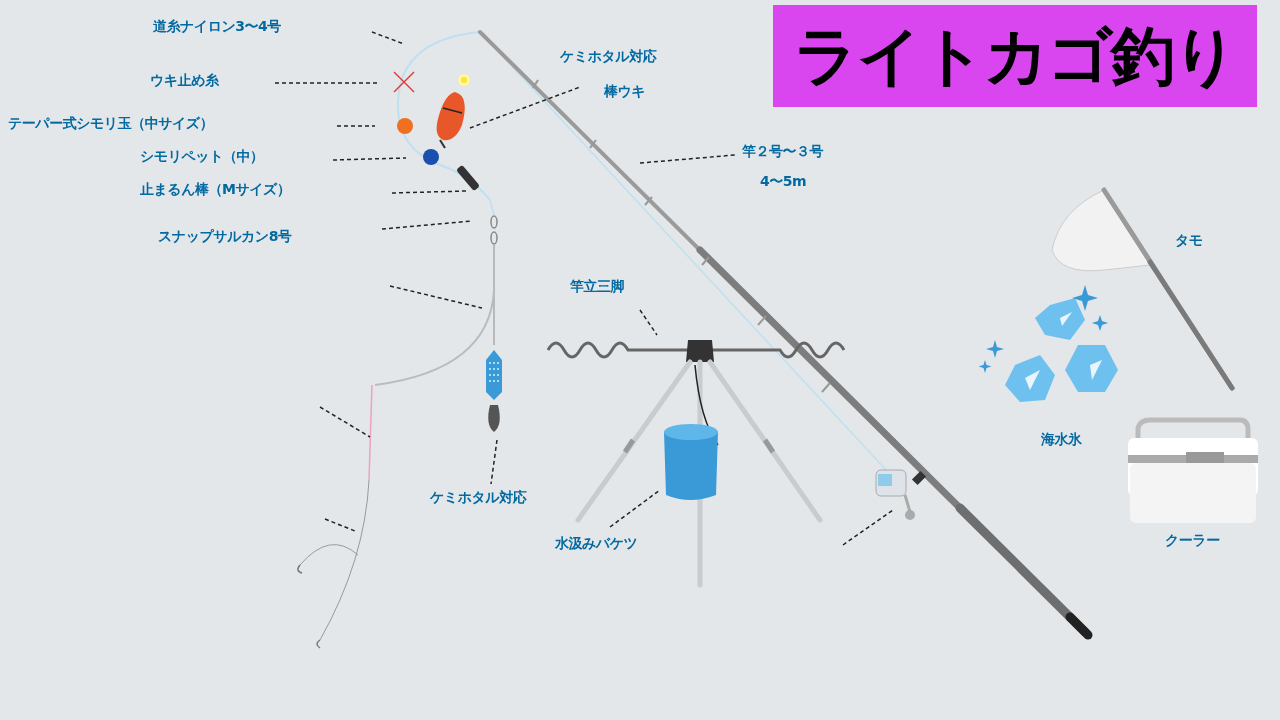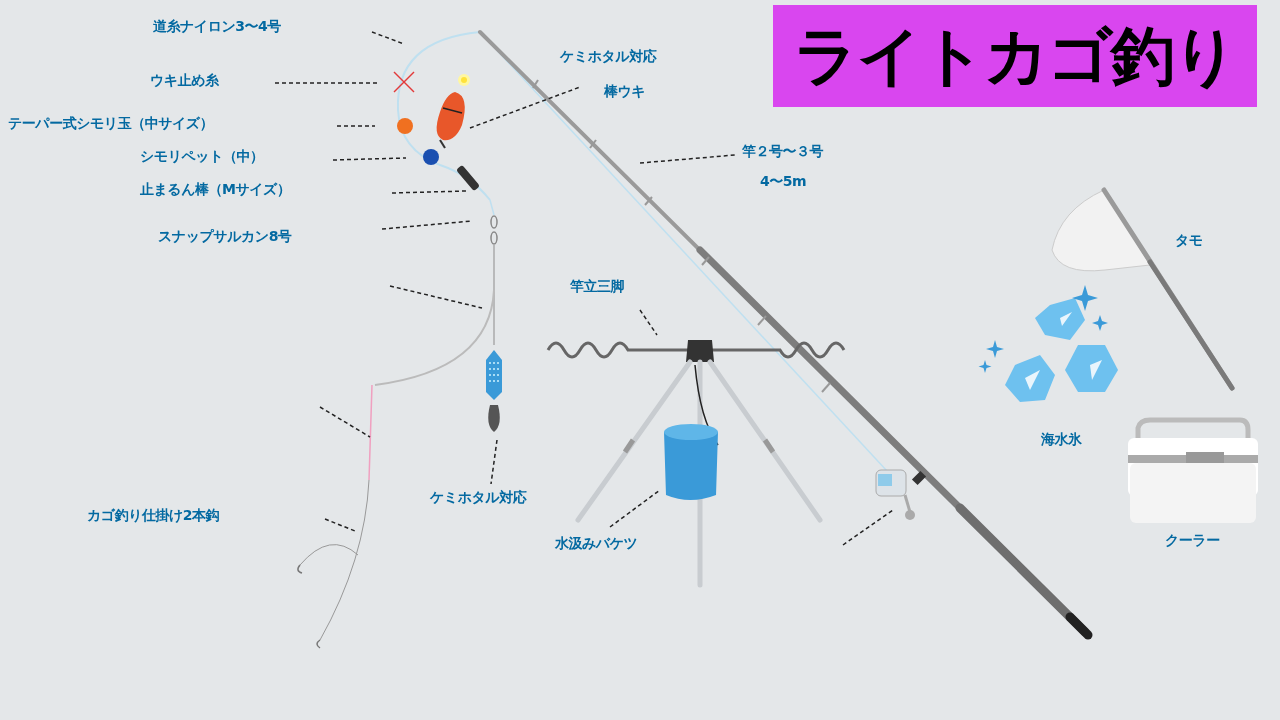--- a/index.html
+++ b/index.html
@@ -171,21 +171,20 @@
   <div class="title-box">
     <span class="title-text">ライトカゴ釣り</span>
   </div>
 
   <span class="lbl" style="left:153px;top:18px;">道糸ナイロン3〜4号</span>
   <span class="lbl" style="left:150px;top:72px;">ウキ止め糸</span>
   <span class="lbl" style="left:8px;top:115px;text-align:right;">テーパー式シモリ玉（中サイズ）</span>
   <span class="lbl" style="left:140px;top:181px;">止まるん棒（Mサイズ）</span>
   <span class="lbl" style="left:140px;top:148px;">シモリペット（中）</span>
   <span class="lbl" style="left:158px;top:216px;margin-top:12px;">スナップサルカン8号</span>
-  <span class="lbl" style="left:87px;top:507px;">カゴ釣り仕掛け2本鈎</span>
   <span class="lbl" style="left:430px;top:489px;">ケミホタル対応</span>
   <span class="lbl" style="left:560px;top:48px;">ケミホタル対応</span>
   <span class="lbl" style="left:604px;top:83px;">棒ウキ</span>
   <span class="lbl" style="left:742px;top:143px;">竿２号〜３号</span>
   <span class="lbl" style="left:760px;top:173px;">4〜5m</span>
   <span class="lbl" style="left:570px;top:278px;">竿立三脚</span>
   <span class="lbl" style="left:555px;top:535px;">水汲みバケツ</span>
   <span class="lbl" style="left:1175px;top:232px;">タモ</span>
   <span class="lbl" style="left:1041px;top:431px;">海水氷</span>
   <span class="lbl" style="left:1165px;top:532px;">クーラー</span>

